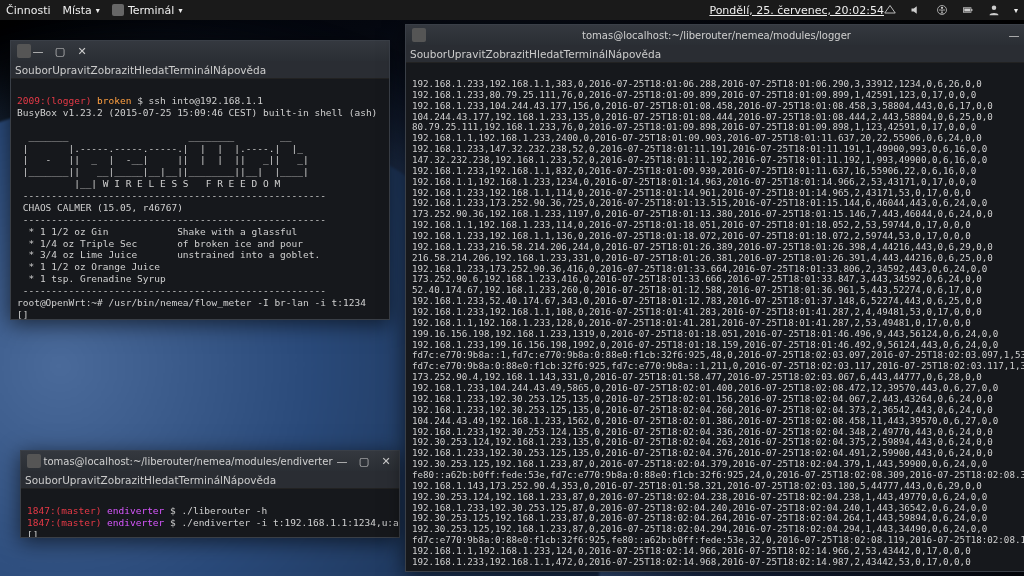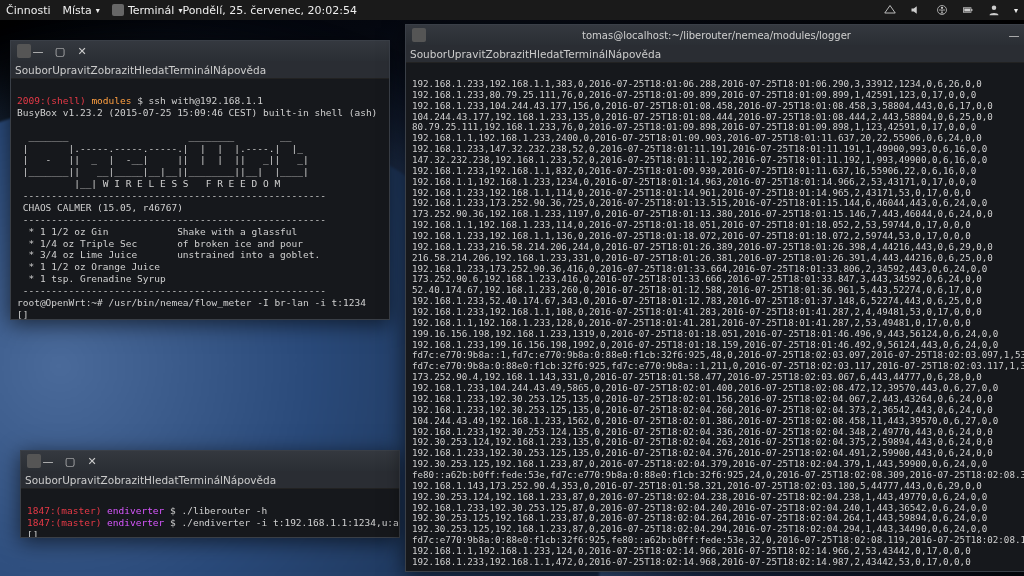--- a/index.html
+++ b/index.html
@@ -26,21 +26,21 @@
   .topbar {
     position: absolute; top: 0; left: 0; right: 0;
     height: 20px;
     background: #1a1a1a;
     display: flex; align-items: center;
     padding: 8px 6px;
     font-size: 11px;
     z-index: 100;
   }
   .topbar .left, .topbar .right { display: flex; gap: 12px; align-items: center; }
-  .topbar .center { flex: 1; text-align: left; }
+  .topbar .center { flex: 1; text-align: right; text-decoration: underline; }
   .topbar .item { display: inline-flex; align-items: center; gap: 4px; }
   .topbar .right { gap: 14px; }
   .tri { display:inline-block; font-size:8px; vertical-align:middle; }
   .tray-icon { width:12px; height:12px; display:inline-block; }
 
   
   .window {
     position: absolute;
     background: #1e2126;
     border: 1px solid #3a3f47;
@@ -149,21 +149,21 @@
     </div>
   </div>
   <div class="menubar">
     <span>Soubor</span>
     <span>Upravit</span>
     <span>Zobrazit</span>
     <span>Hledat</span>
     <span>Terminál</span>
     <span>Nápověda</span>
   </div>
-  <div class="term-body"><span class="red">2009:(shell)</span> <span class="orange">modules</span> <span>$ ssh with@192.168.1.1</span><span>
+  <div class="term-body"><span class="red">2009:(logger)</span> <span class="orange">broken</span> <span>$ ssh into@192.168.1.1</span><span>
 BusyBox v1.23.2 (2015-07-25 15:09:46 CEST) built-in shell (ash)
 
   _______                     ________        __
  |       |.-----.-----.-----.|  |  |  |.----.|  |_
  |   -   ||  _  |  -__|     ||  |  |  ||   _||   _|
  |_______||   __|_____|__|__||________||__|  |____|
           |__| W I R E L E S S   F R E E D O M
  -----------------------------------------------------
  CHAOS CALMER (15.05, r46767)
  -----------------------------------------------------
@@ -173,20 +173,21 @@
   * 1 1/2 oz Orange Juice
   * 1 tsp. Grenadine Syrup
  -----------------------------------------------------
 root@OpenWrt:~# /usr/bin/nemea/flow_meter -I br-lan -i t:1234
 []</span></div>
 </div>
 
 <div class="window" style="left:20px; top:450px; width:380px; height:88px;">
   <div class="titlebar">
     <span class="icon-left"></span>
+    <span class="title">tomas@localhost:~/liberouter/nemea/modules/endiverter</span>
     <div class="win-controls">
       <span class="win-btn">—</span>
       <span class="win-btn">▢</span>
       <span class="win-btn close">✕</span>
     </div>
   </div>
   <div class="menubar">
     <span>Soubor</span>
     <span>Upravit</span>
     <span>Zobrazit</span>

